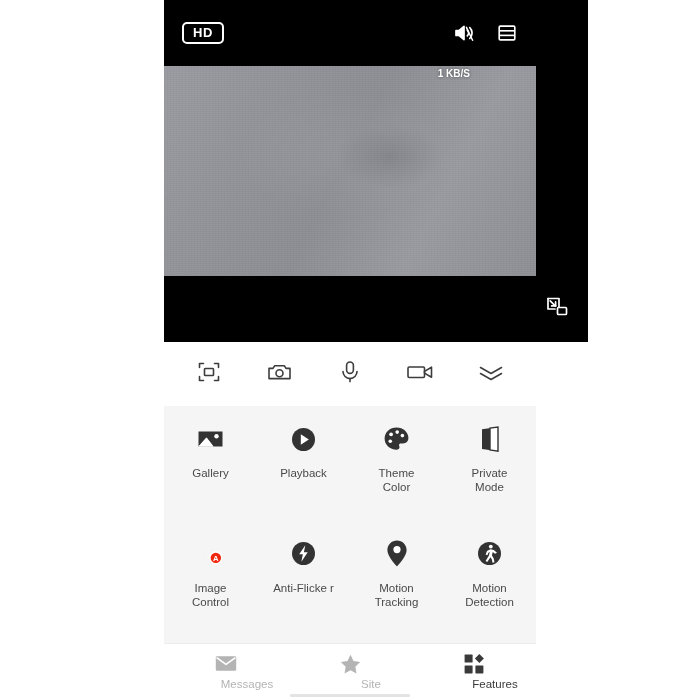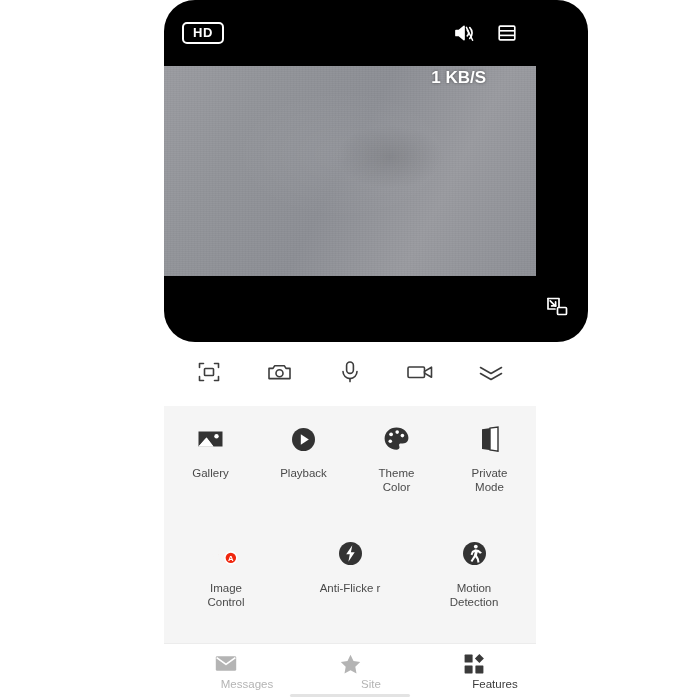--- a/index.html
+++ b/index.html
@@ -23,21 +23,20 @@
     flex-direction: column;
   }
 
   
   .player {
     position: relative;
     width: 424px;
     height: 342px;
     background: #000000;
     flex: 0 0 auto;
-    border-radius: 31px;
   }
 
   .player-topbar {
     position: absolute;
     left: 0; top: 0;
     width: 372px;
     height: 66px;
     display: flex;
     align-items: center;
     justify-content: space-between;
@@ -113,24 +112,24 @@
   .ts-text {
     font-family: "DejaVu Sans Mono", monospace;
     font-size: 10px;
     color: #e9e9e9;
     text-shadow: 0 0 2px rgba(0,0,0,0.65);
     letter-spacing: -0.2px;
   }
 
   .speed-text {
     position: absolute;
-    right: 50px;
+    right: 66px;
     top: 2px;
     font-family: "Liberation Sans", sans-serif;
-    font-size: 17px;
+    font-size: 10px;
     font-weight: bold;
     color: #ffffff;
     text-shadow: 0 0 3px rgba(0,0,0,0.5);
     white-space: nowrap;
   }
 
   .pip-btn {
     position: absolute;
     right: 18px;
     bottom: 22px;
@@ -421,20 +420,30 @@
         <span class="feature-icon">
           <svg width="29" height="29" viewBox="0 0 29 29">
             <circle cx="14.5" cy="14.5" r="11.5" fill="#333333"></circle>
             <path d="M16.3 6.2l-6.1 9.1h3.6l-1.4 7.4 6.3-9.5h-3.8z" fill="#ffffff"></path>
           </svg>
         </span>
         <div class="feature-label">Anti-Flicke
 r</div>
       </div>
 
+      <div class="feature-cell">
+        <span class="feature-icon">
+          <svg width="24" height="29" viewBox="0 0 24 29">
+            <path d="M12 1.6c-5.3 0-9.6 4.2-9.6 9.4 0 6.9 9.6 16.4 9.6 16.4s9.6-9.5 9.6-16.4c0-5.2-4.3-9.4-9.6-9.4z" fill="#333333"></path>
+            <circle cx="12" cy="10.6" r="3.6" fill="#ffffff"></circle>
+          </svg>
+        </span>
+        <div class="feature-label">Motion
+Tracking</div>
+      </div>
 
       <div class="feature-cell">
         <span class="feature-icon">
           <svg width="29" height="29" viewBox="0 0 29 29">
             <circle cx="14.5" cy="14.5" r="11.5" fill="#333333"></circle>
             <circle cx="15.8" cy="7.6" r="1.9" fill="#ffffff"></circle>
             <path d="M15.4 10.3l-3.4 1.6-1.4 3.6 1.8.7 1-2.5 1.4-.6-1 3.6-3.2 5.2 1.7 1.1 3.1-4.7 1.5 2.2.6 3.2 2-.4-.8-3.9-1.8-3.2.9-3.1 2.2 1.7 2-1.1-3.2-2.7z" fill="#ffffff"></path>
           </svg>
         </span>
         <div class="feature-label">Motion

